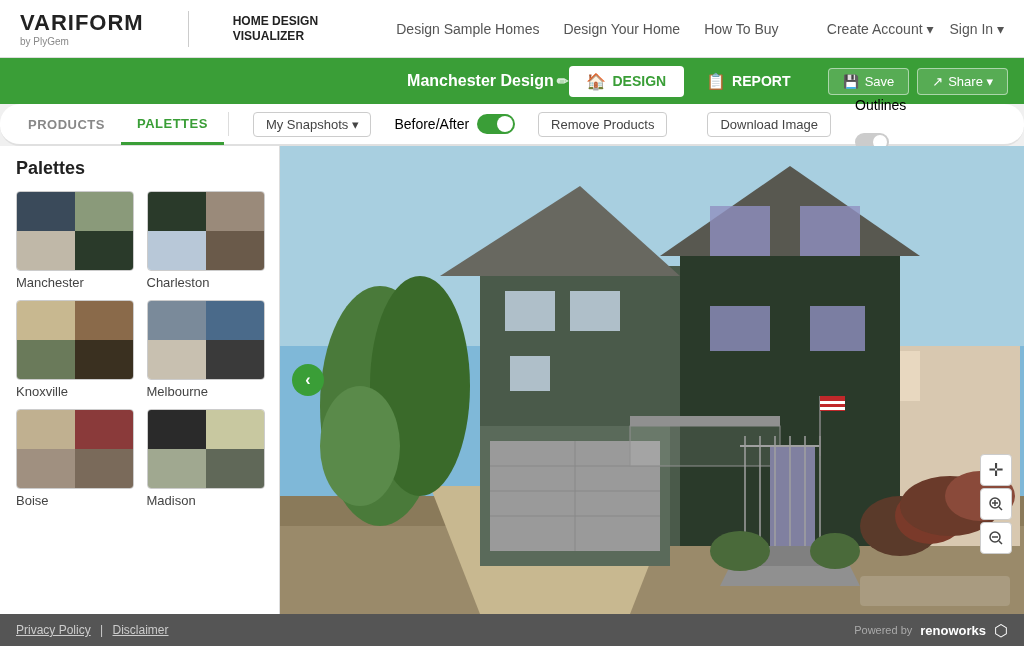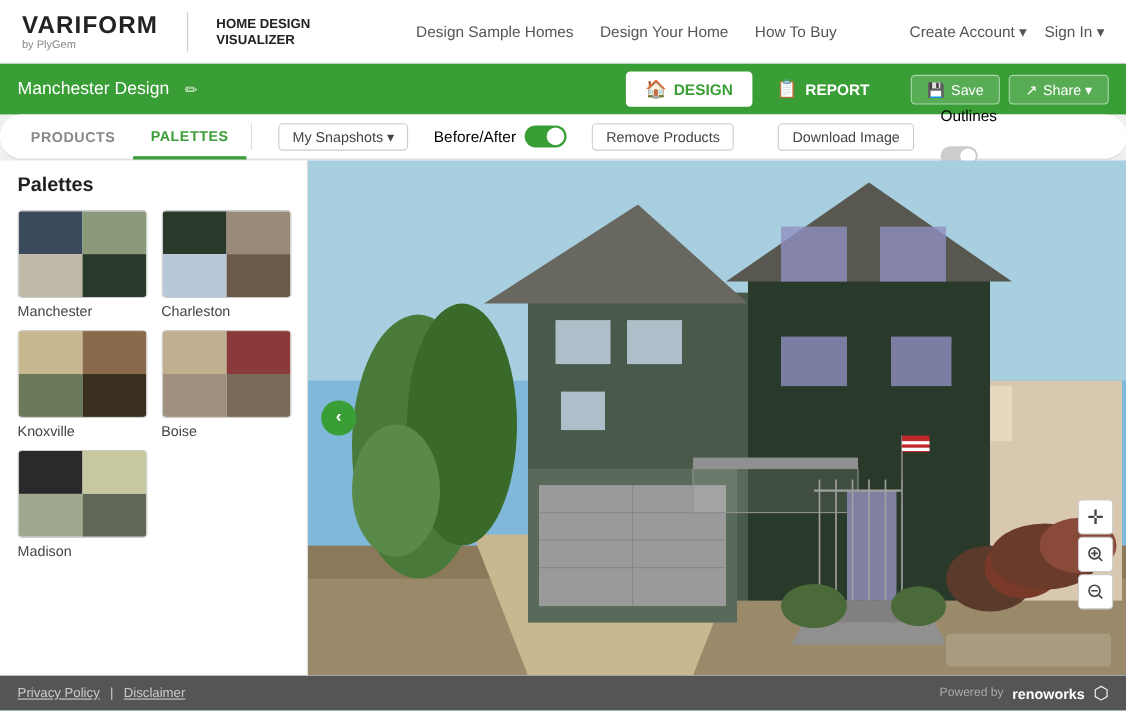--- a/index.html
+++ b/index.html
@@ -10,21 +10,21 @@
       background: #fff;
       border-bottom: 1px solid #ddd;
       display: flex;
       align-items: center;
       padding: 0 20px;
       height: 58px;
     }
     .logo-area {
       display: flex;
       align-items: center;
-      gap: 12px;
+      gap: 30px;
       margin-right: 30px;
     }
     .logo-text {
       font-size: 22px;
       font-weight: 900;
       letter-spacing: 1px;
       color: #222;
     }
     .logo-sub {
       font-size: 10px;
@@ -81,25 +81,26 @@
     .design-bar {
       background: #3a9e37;
       display: flex;
       align-items: center;
       height: 46px;
       padding: 0 16px;
     }
     .design-name {
       color: #fff;
       font-size: 16px;
-      font-weight: 400;
+      font-weight: 700;
       flex: 1;
       display: flex;
       align-items: center;
-      gap: 14px;
+      gap: 3px;
+      justify-content: flex-end;
     }
     .edit-icon {
       color: rgba(255,255,255,0.8);
       font-size: 14px;
       cursor: pointer;
     }
     .design-tabs {
       display: flex;
       align-items: center;
       gap: 4px;
@@ -491,20 +492,29 @@
         <div class="palette-item">
           <div class="swatch-grid ps-knoxville">
             <div class="swatch-cell" style="background:#c8b890;"></div>
             <div class="swatch-cell" style="background:#8a6a4a;"></div>
             <div class="swatch-cell" style="background:#6a7a5a;"></div>
             <div class="swatch-cell" style="background:#3a3020;"></div>
           </div>
           <div class="palette-label">Knoxville</div>
         </div>
 
+        <div class="palette-item">
+          <div class="swatch-grid ps-melbourne">
+            <div class="swatch-cell" style="background:#7a8a9a;"></div>
+            <div class="swatch-cell" style="background:#4a6a8a;"></div>
+            <div class="swatch-cell" style="background:#c8c0b0;"></div>
+            <div class="swatch-cell" style="background:#3a3a3a;"></div>
+          </div>
+          <div class="palette-label">Melbourne</div>
+        </div>
 
         <div class="palette-item">
           <div class="swatch-grid ps-boise">
             <div class="swatch-cell" style="background:#c0b090;"></div>
             <div class="swatch-cell" style="background:#8a3a3a;"></div>
             <div class="swatch-cell" style="background:#a09080;"></div>
             <div class="swatch-cell" style="background:#7a6a5a;"></div>
           </div>
           <div class="palette-label">Boise</div>
         </div>

